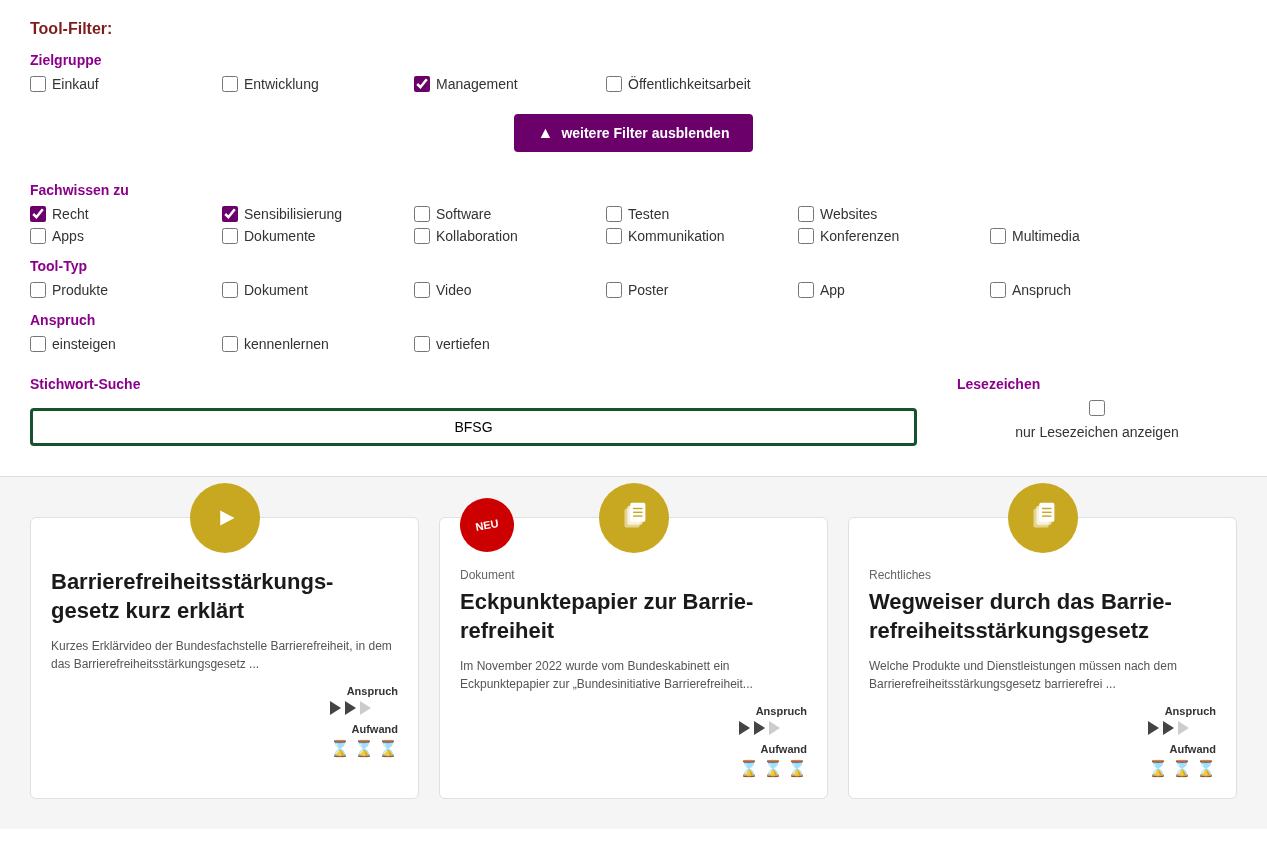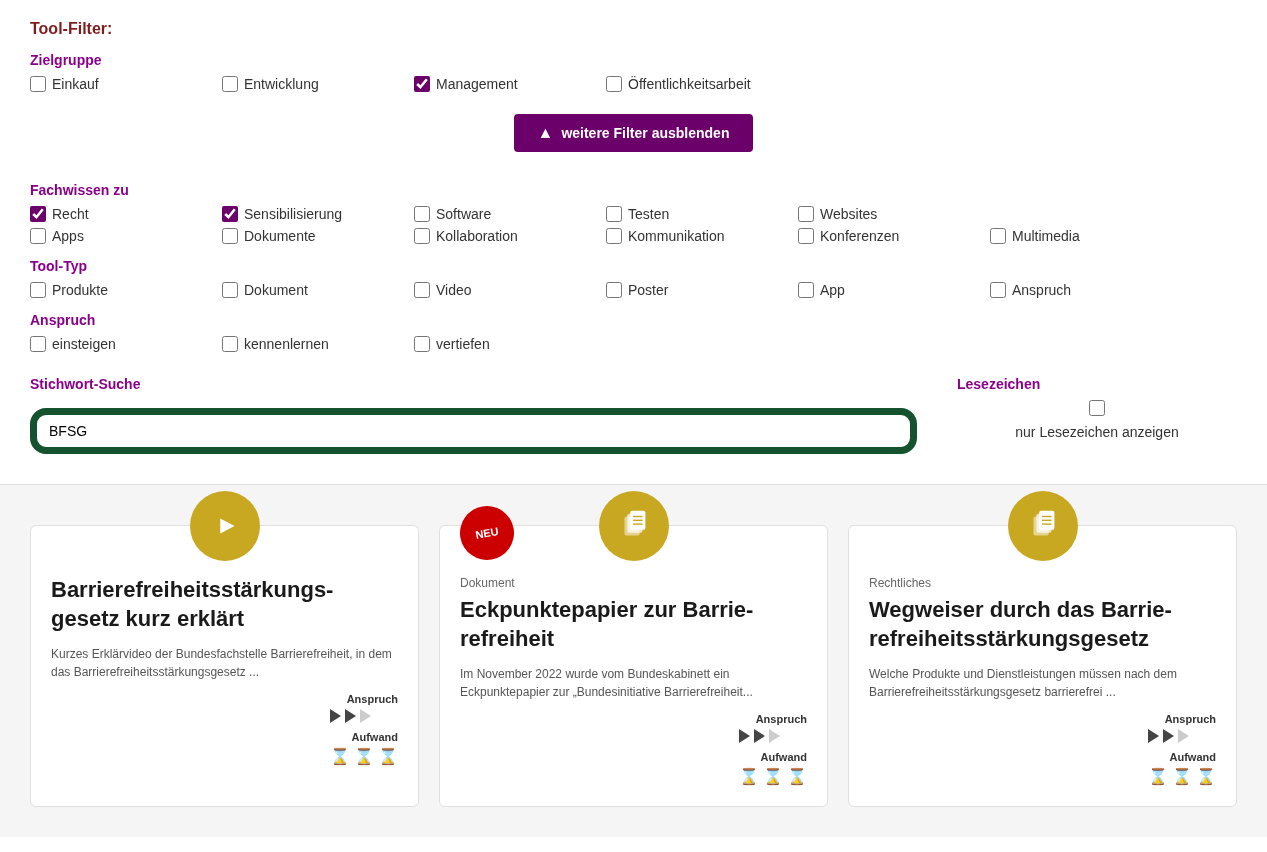--- a/index.html
+++ b/index.html
@@ -83,24 +83,25 @@
       flex: 1;
     }
 
     .lesezeichen-col {
       width: 280px;
     }
 
     .stichwort-input {
       width: 100%;
       padding: 8px 12px;
-      border: 7px solid #14532d;
-      border-radius: 16px;
+      border: 3px solid #14532d;
+      border-radius: 4px;
       font-size: 14px;
       margin-top: 8px;
+      text-align: center;
     }
 
     .lesezeichen-checkbox {
       display: flex;
       align-items: center;
       gap: 8px;
       margin-top: 8px;
       flex-direction: column;
     }
 

